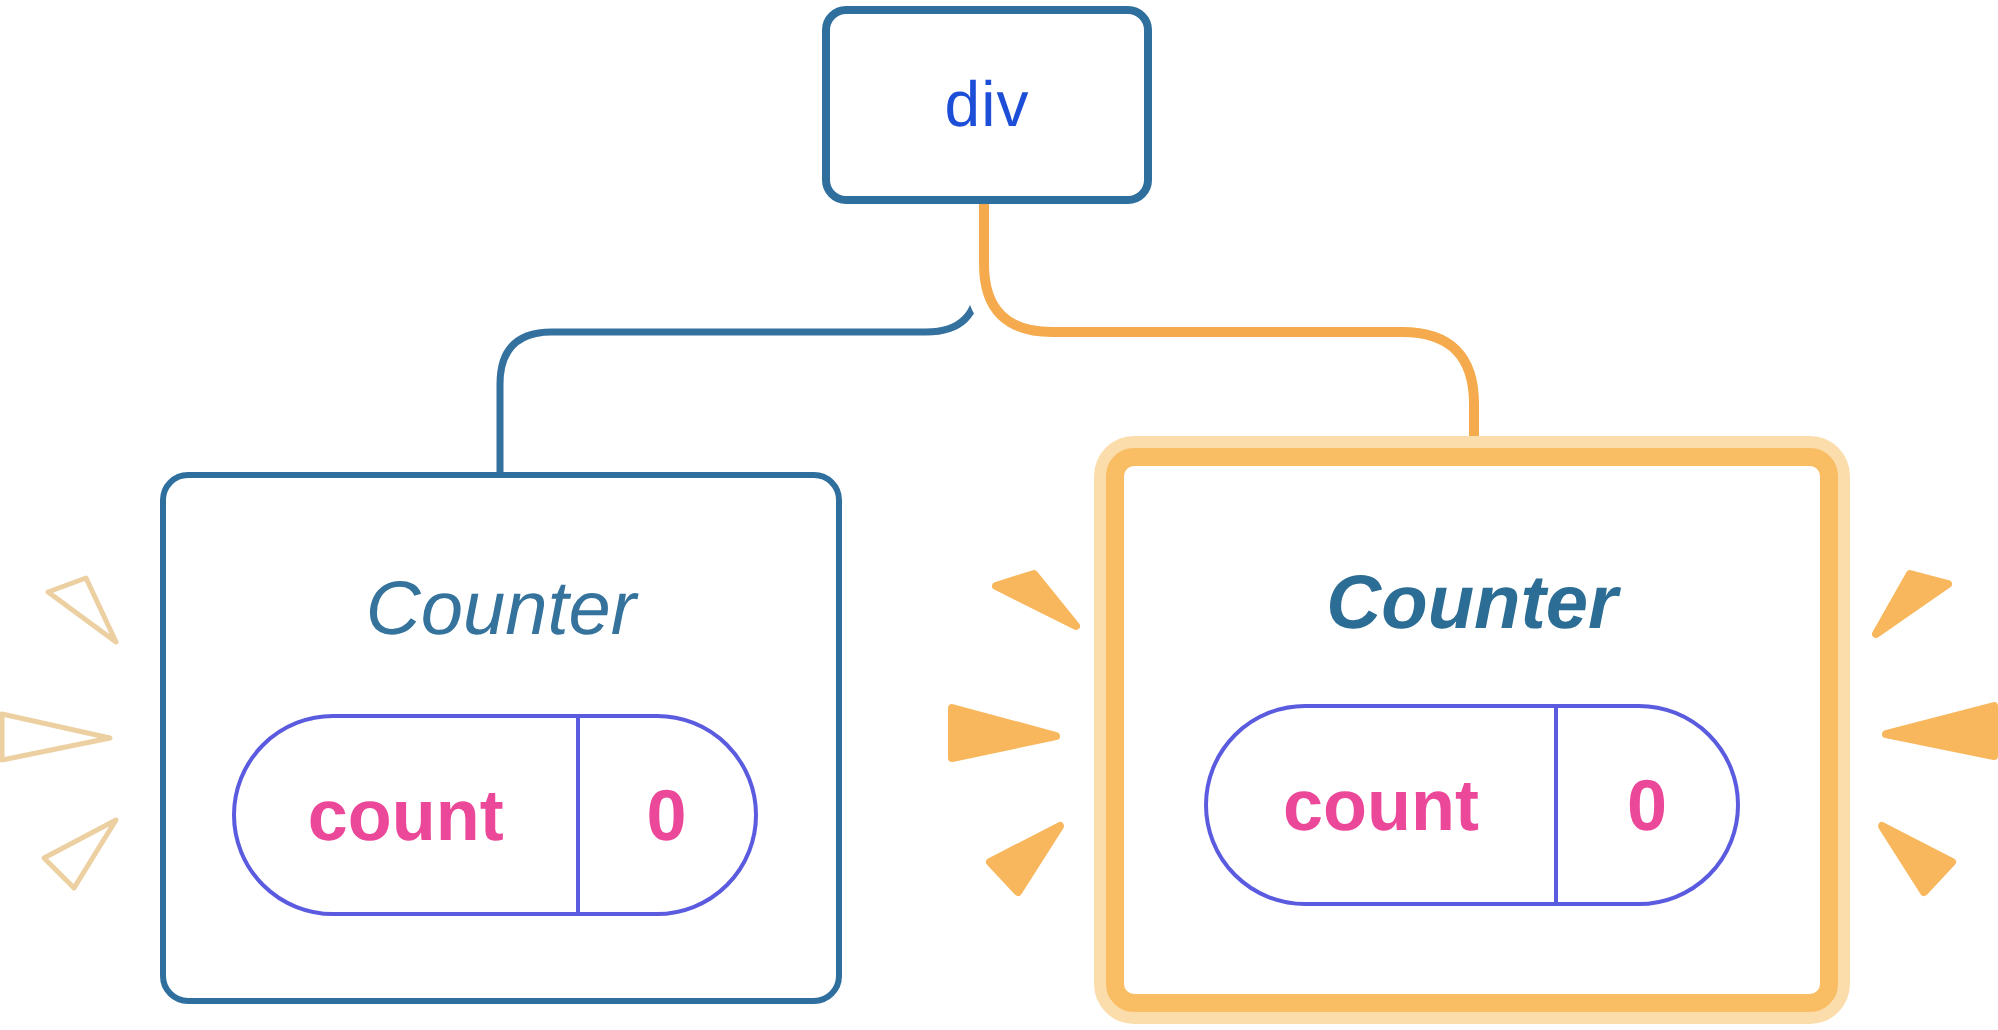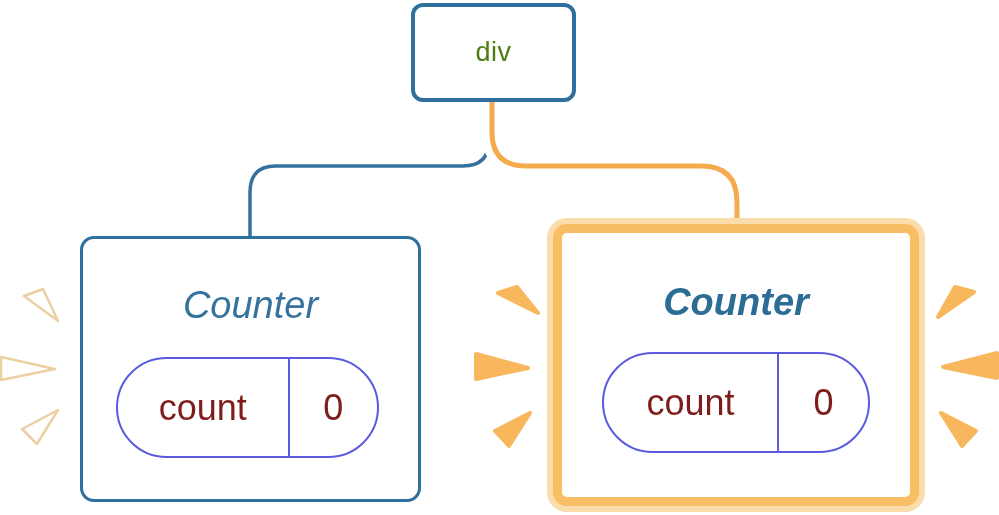--- a/index.html
+++ b/index.html
@@ -6,41 +6,41 @@
   .stage{
     position:relative;width:999px;height:515px;background:#ffffff;
     font-family:"Liberation Sans",sans-serif;overflow:hidden;
   }
   svg.layer{position:absolute;left:0;top:0;z-index:0;}
   .node{position:absolute;background:#ffffff;box-sizing:border-box;z-index:1;}
   .root-node{
     left:411px;top:3px;width:165px;height:99px;
     border:4px solid #2F6F9E;border-radius:12px;
     display:flex;align-items:center;justify-content:center;
-    font-size:27px;font-weight:500;color:#4d7c0f;letter-spacing:.5px;
+    font-size:32px;font-weight:500;color:#1d4ed8;letter-spacing:.5px;
   }
   .counter-left{
     left:80px;top:236px;width:341px;height:266px;
     border:3px solid #2F6F9E;border-radius:14px;
   }
   .counter-right{
     left:553px;top:224px;width:366px;height:282px;
     border:9px solid #F9BD64;border-radius:14px;
     box-shadow:0 0 0 6px #FBDCAB;
   }
   .counter-title{
     position:absolute;left:0;right:0;text-align:center;
     font-size:38px;line-height:38px;color:#35739C;font-weight:500;font-style:italic;
   }
   .counter-left  .counter-title{top:47px;}
   .counter-right .counter-title{top:50px;font-weight:700;color:#2B6D94;}
   .state-pill{
     position:absolute;display:flex;box-sizing:border-box;
     border:2px solid #5B5BE0;border-radius:52px;
-    color:#7f1d1d;font-size:36px;line-height:36px;background:#fff;
+    color:#ec4899;font-size:36px;line-height:36px;background:#fff;font-weight:bold;
   }
   .counter-left  .state-pill{left:33px;top:118px;width:263px;height:101px;}
   .counter-right .state-pill{left:40px;top:119px;width:268px;height:101px;}
   .pill-key{
     flex:0 0 65.5%;display:flex;align-items:center;justify-content:center;
   }
   .pill-value{
     flex:1 1 auto;display:flex;align-items:center;justify-content:center;
     border-left:2px solid #5B5BE0;
   }

